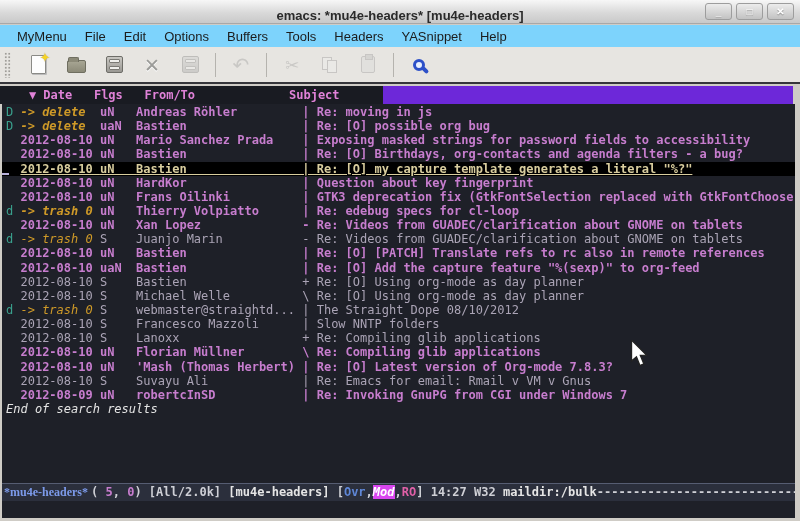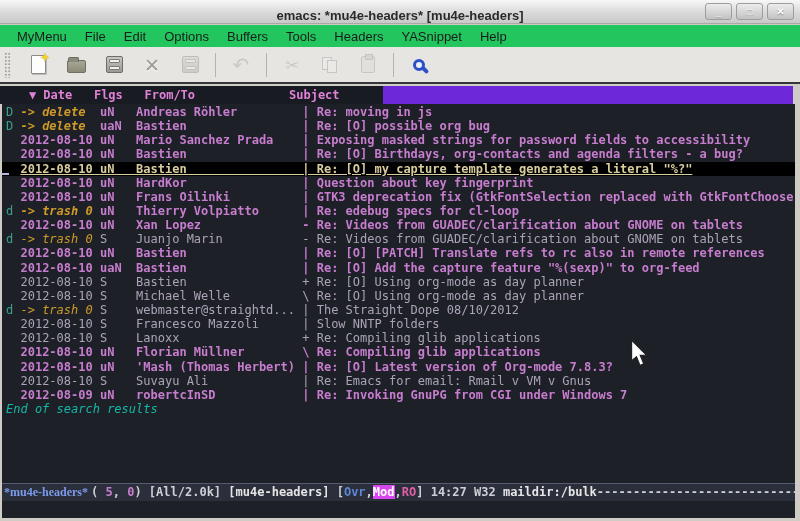--- a/index.html
+++ b/index.html
@@ -17,21 +17,21 @@
   .win-buttons { position:absolute; right:6px; top:3px; display:flex; gap:4px; }
   .win-btn {
     width:27px; height:17px; border:1px solid #9d9d9d; border-radius:3px;
     background:linear-gradient(#ececec,#c2c2c2);
     color:#ffffff; text-shadow:0 1px 1px #888;
     font-size:10px; font-weight:bold; line-height:15px; text-align:center;
     cursor:default;
   }
   .menubar {
     position:absolute; left:0; top:25px; width:800px; height:22px;
-    background:#22c55e; display:flex; align-items:center; padding-left:8px;
+    background:#7dd3fc; display:flex; align-items:center; padding-left:8px;
   }
   .menu-item { font-size:13px; color:#1c1c1c; padding:2px 9px; }
 
   .toolbar {
     position:absolute; left:0; top:47px; width:800px; height:37px;
     background:#e7e5e1; border-bottom:2px solid #35353a;
     display:flex; align-items:center; padding-left:4px;
   }
   .grip {
     width:7px; height:26px; margin-right:8px;
@@ -74,35 +74,35 @@
     font-family:"DejaVu Sans Mono", monospace; font-size:12px; line-height:14.15px;
     padding:1px 0 9px 4px; white-space:pre;
   }
   .row { height:14.15px; position:relative; }
   .face-unread { color:#c77dce; font-weight:bold; }
   .face-seen   { color:#aba4b6; }
   .face-current{ color:#d9cd9e; font-weight:bold; background:#000000; margin-left:-4px; padding-left:4px; margin-right:-0px; }
   .face-current .linebody { text-decoration:underline; }
   .mark-char { color:#3aa08d; font-weight:normal; }
   .gold { color:#cf9a28; font-style:italic; }
-  .end-msg { color:#14b8a6; font-style:italic; }
+  .end-msg { color:#e5e5e5; font-style:italic; }
   .cursor-hbar { position:absolute; left:0px; bottom:1px; width:7px; height:2px; background:#b9b2dc; }
 
   .modeline {
     position:absolute; left:2px; top:483px; width:793px; height:18px;
     background:#2b2f3c; border-top:1px solid #565d72;
     font-family:"DejaVu Sans Mono", monospace; font-size:12px; font-weight:bold;
     line-height:17px; white-space:pre; overflow:hidden; color:#cfd0d6; padding-left:2px;
   }
   .ml-buf { color:#7d9beb;font-family:Liberation Serif, serif; }
   .ml-plain { color:#cfd0d6; }
   .ml-num { color:#c77dce; }
   .ml-khaki { color:#e5e5e5; }
   .ml-ovr { color:#5f87d7;margin-top:48px; }
-  .ml-mod { color:#ffffff; background:#d946ef; }
+  .ml-mod { color:#ffffff; background:#d946ef;font-style:italic; }
   .ml-ro { color:#e060a8; }
 
   .echo-area {
     position:absolute; left:2px; top:501px; width:793px; height:17px;
     background:#1e2028;
   }
 
   .mouse-cursor { position:absolute; left:630px; top:340px; z-index:50; }
 </style>
 </head>

